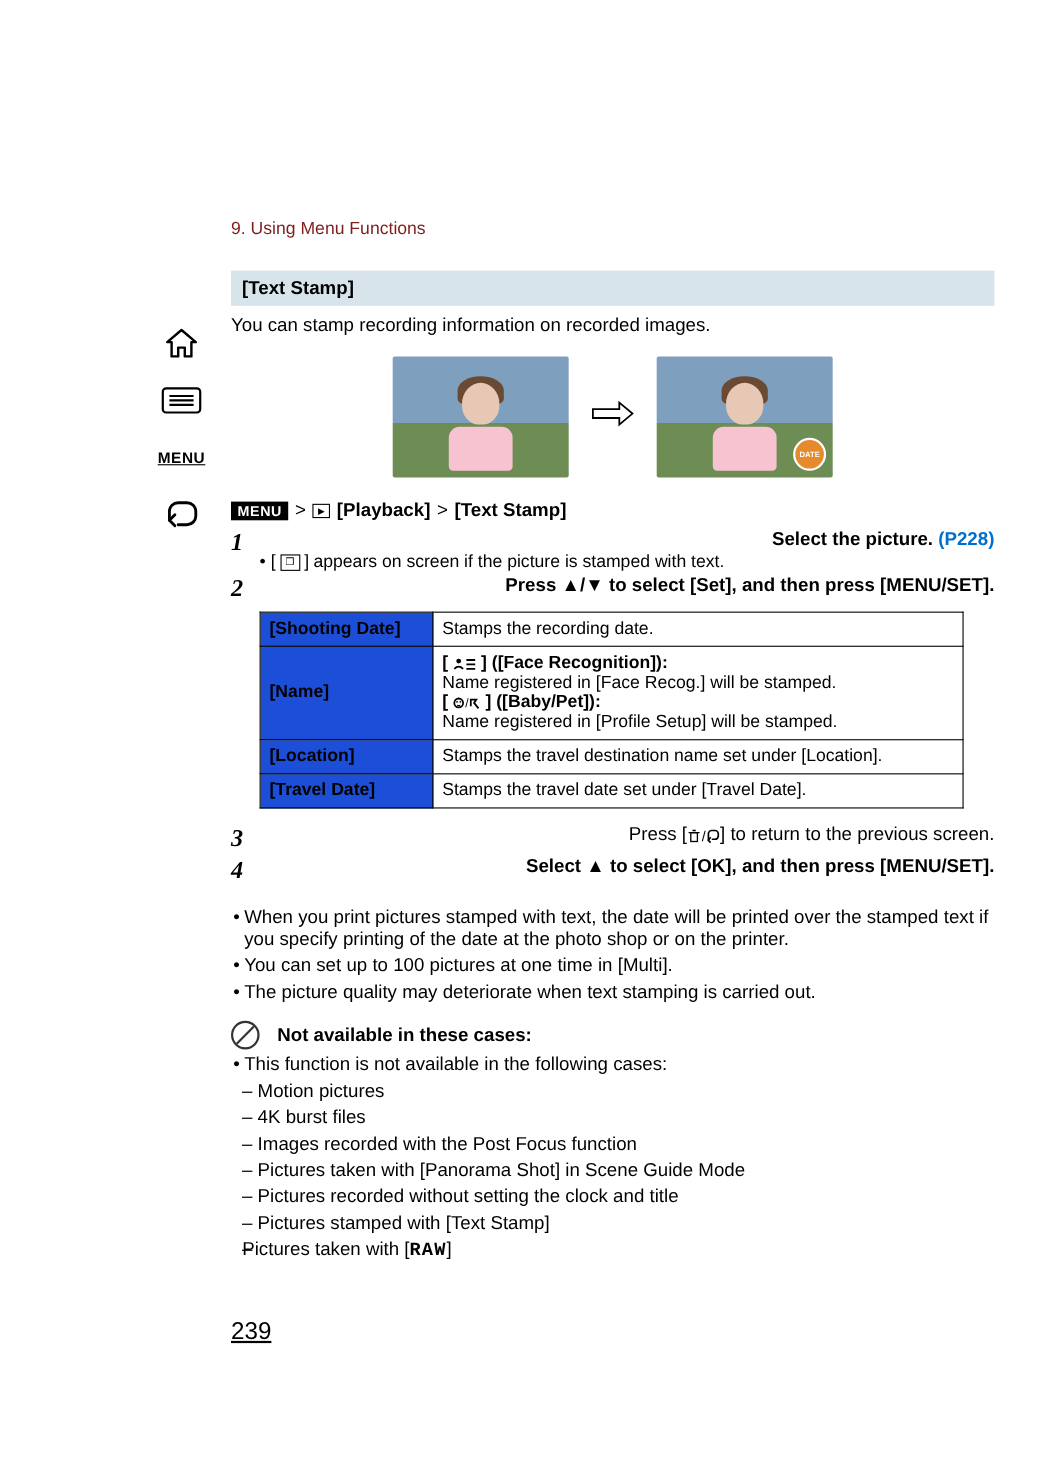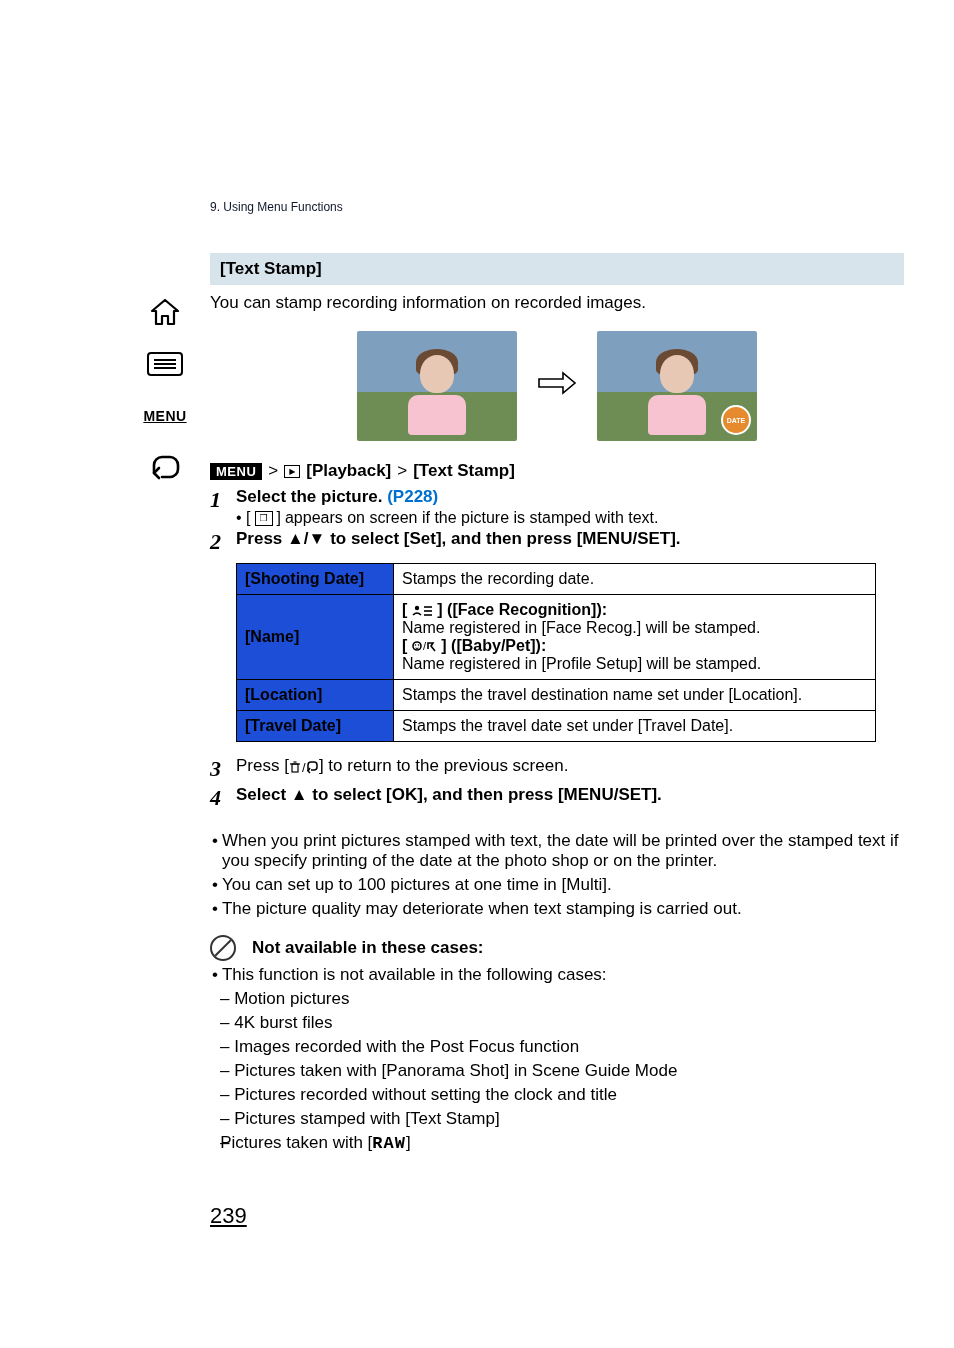--- a/index.html
+++ b/index.html
@@ -1,36 +1,36 @@
 <!DOCTYPE html>
 <html><head>
   <meta charset="utf-8">
   <style>
     body { margin: 0; padding: 0; font-family: Arial, Helvetica, sans-serif; font-size: 17px; color: #000; background: #fff; width: 954px; }
     .page { position: relative; padding: 200px 50px 50px 210px; width: 694px; }
     .sidenav { position: absolute; left: 140px; top: 295px; width: 50px; }
     .sidenav .nav-item { display: flex; justify-content: center; align-items: center; margin-bottom: 18px; height: 34px; }
     .sidenav svg { display: block; }
-    .section-header { color: #0f172a; font-size: 12px; margin-bottom: 39px; }
+    .section-header { color: #7f1d1d; font-size: 16px; margin-bottom: 28px; }
     .feature-box { background: #d8e4ec; padding: 6px 10px; font-weight: bold; margin-bottom: 8px; }
     .intro { margin: 0 0 10px; }
     .image-row { display: flex; align-items: center; justify-content: center; gap: 20px; margin: 18px 0 20px; }
     .sample { width: 160px; height: 110px; background: linear-gradient(#7f9fbf 0%, #7f9fbf 55%, #6d8d55 55%, #6d8d55 100%); position: relative; border-radius: 2px; }
     .person { position: absolute; left: 50%; top: 22%; transform: translateX(-50%); width: 58px; height: 80px; }
     .person .head { width: 34px; height: 38px; background: #e6c8b4; border-radius: 50% 50% 45% 45%; margin: 0 auto; position: relative; }
     .person .hair { width: 42px; height: 26px; background: #6b4a34; border-radius: 50% 50% 20% 20%; position: absolute; top: -6px; left: 50%; transform: translateX(-50%); }
     .person .body { width: 58px; height: 40px; background: #f7c3d0; border-radius: 10px 10px 4px 4px; margin-top: 2px; }
     .date-stamp { position: absolute; right: 6px; bottom: 6px; width: 26px; height: 26px; border-radius: 50%; background: #e68a2e; border: 2px solid #fff; display: flex; align-items: center; justify-content: center; font-size: 7px; font-weight: bold; color: #fff; }
     .arrow-big { font-size: 28px; }
     .menu-line { display: flex; align-items: center; gap: 6px; margin-bottom: 6px; flex-wrap: wrap; }
     .menu-badge { background: #000; color: #fff; font-weight: bold; font-size: 13px; padding: 1px 6px; letter-spacing: 0.5px; }
     .play-box { border: 1.5px solid #000; width: 14px; height: 11px; display: inline-flex; align-items: center; justify-content: center; font-size: 8px; }
     .step-row { display: flex; margin-bottom: 2px; }
     .step-num { font-family: 'Times New Roman', serif; font-style: italic; font-weight: bold; font-size: 22px; width: 26px; flex-shrink: 0; line-height: 1.2; }
-    .step-body { flex: 1; }
+    .step-body { flex: 1; text-align: right; }
     .step-body .st { font-weight: bold; }
     .step-body .link { color: #0070d0; }
     .sub-bullet { margin-top: 2px; font-size: 16px; display: flex; align-items: center; gap: 4px; }
     .inline-iconbox { border: 1.3px solid #000; width: 16px; height: 13px; display: inline-flex; align-items: center; justify-content: center; font-size: 9px; }
     table.settings { border-collapse: collapse; width: 100%; margin: 8px 0 14px 26px; max-width: 640px; }
     table.settings td { border: 1px solid #000; padding: 6px 8px; vertical-align: middle; font-size: 16px; }
     table.settings td.label { background: #1d4ed8; font-weight: bold; width: 140px; }
     .notes { margin-top: 20px; }
     .notes p { margin: 0 0 4px; display: flex; }
     .notes p::before { content: "•"; margin-right: 4px; margin-left: 2px; }

